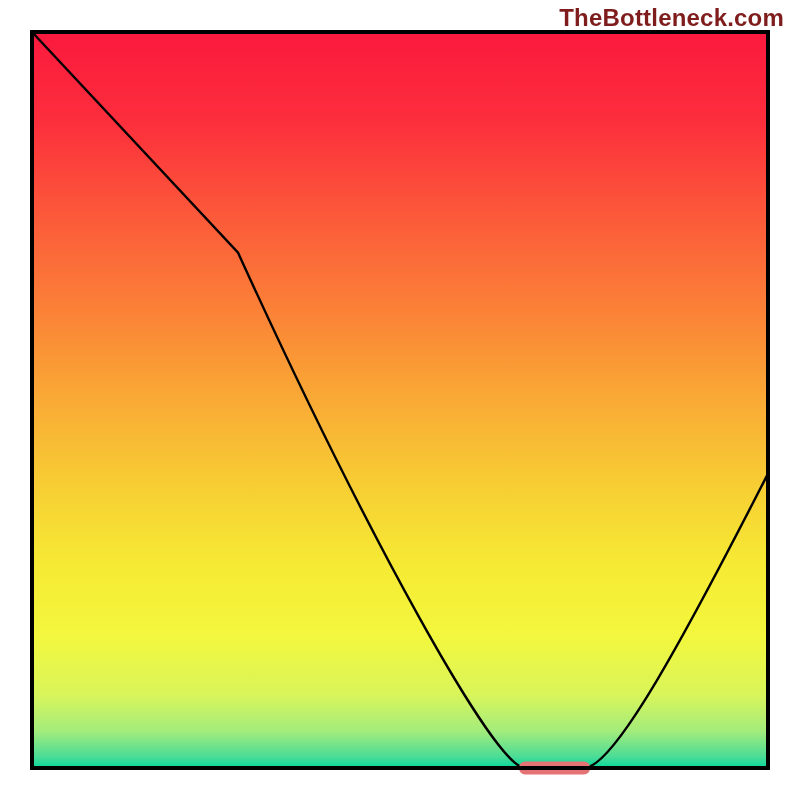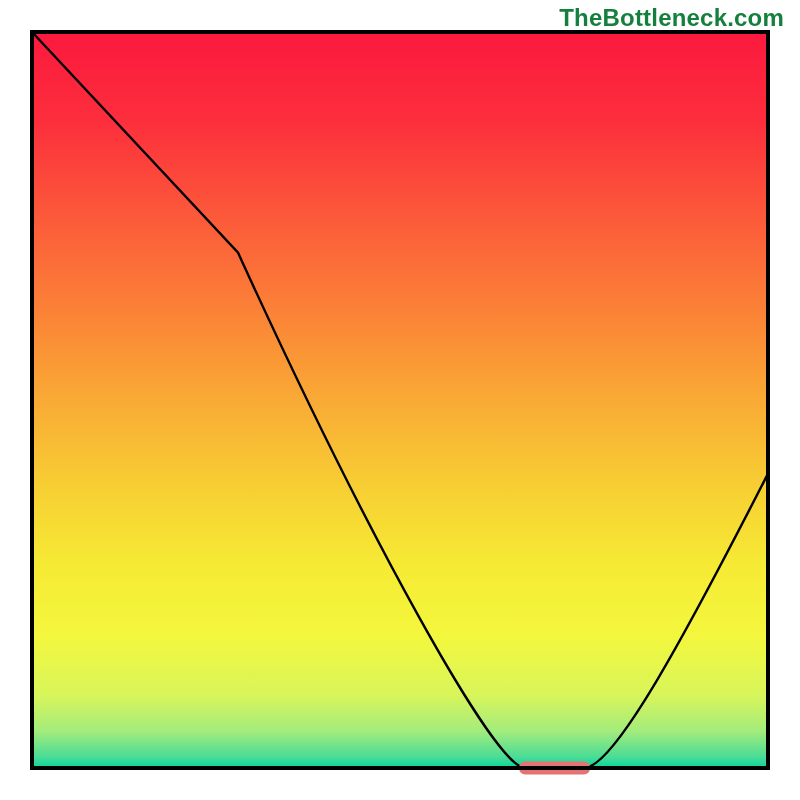--- a/index.html
+++ b/index.html
@@ -14,21 +14,21 @@
     position: relative;
     width: 800px;
     height: 800px;
   }
   .watermark {
     position: absolute;
     top: 4px;
     right: 16px;
     font-size: 24px;
     font-weight: bold;
-    color: #15803d;
+    color: #7f1d1d;
     letter-spacing: 0.2px;
     z-index: 3;
   }
   svg.chart {
     position: absolute;
     top: 0;
     left: 0;
     width: 800px;
     height: 800px;
   }

